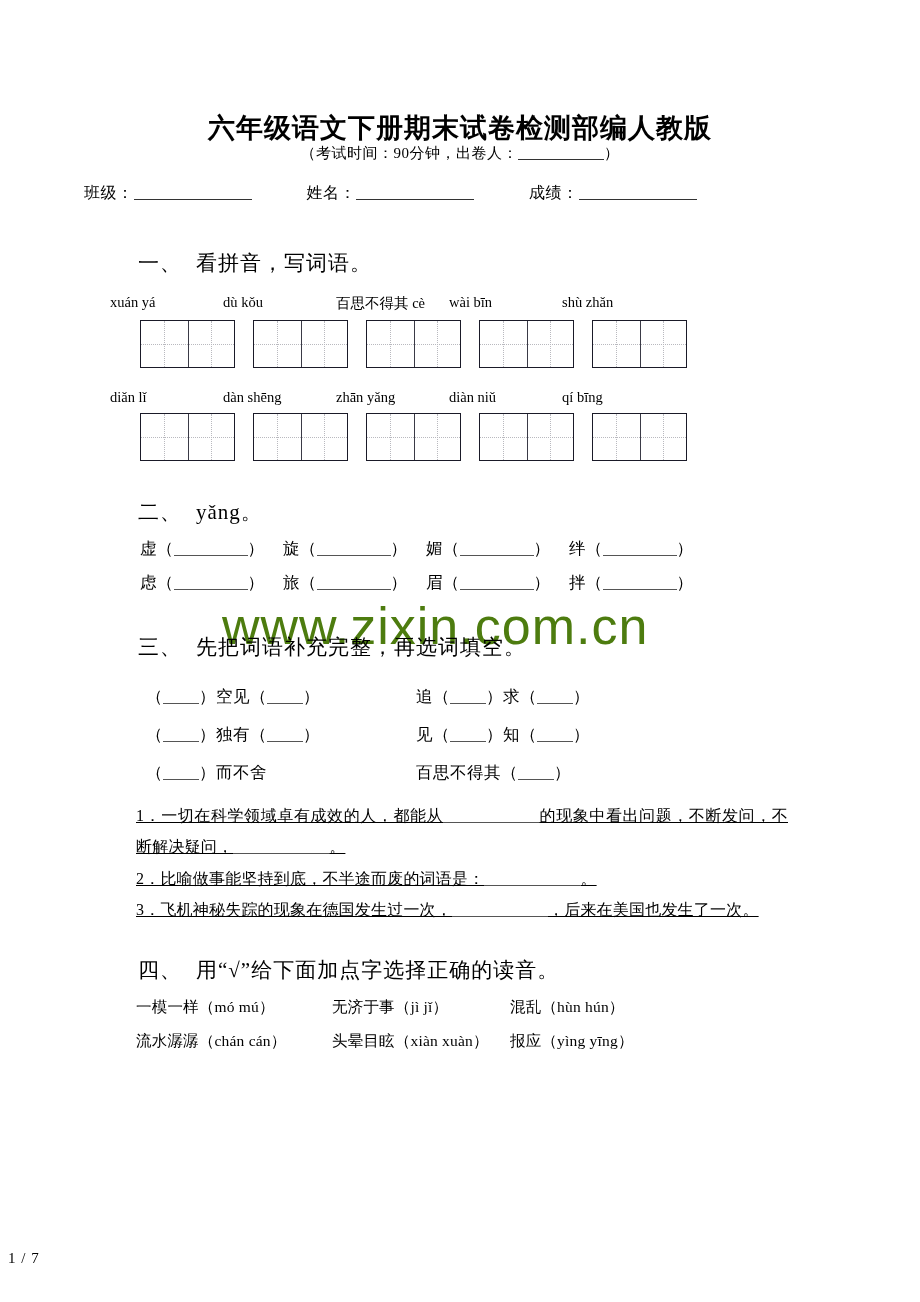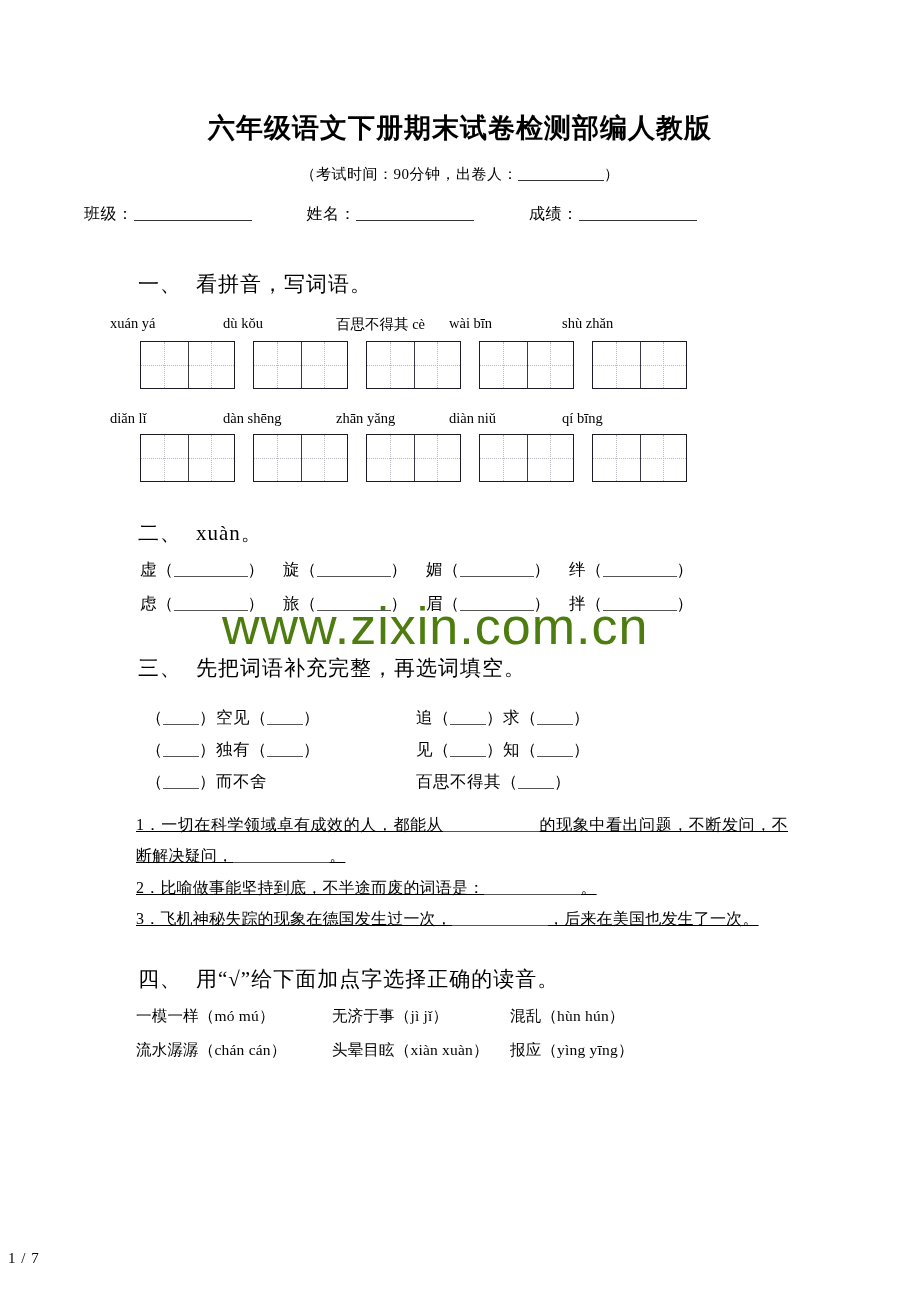--- a/index.html
+++ b/index.html
@@ -47,21 +47,20 @@
     font-size: 27px;
     font-weight: 700;
     letter-spacing: 1px;
     margin: 0;
     padding-top: 112px;
     line-height: 1.2;
   }
   .subtitle {
     text-align: center;
     font-size: 15px;
-    margin-top: 21px;
     letter-spacing: 0.5px;
   }
   .blank-ul {
     display: inline-block;
     border-bottom: 1px solid #333;
     height: 14px;
     vertical-align: -2px;
   }
   .infoline {
     margin-top: 20px;
@@ -147,21 +146,21 @@
     height: 13px;
     vertical-align: -2px;
   }
 
   
   .s3-wrap { margin-top: 14px; }
   .s3-row {
     padding-left: 146px;
     font-size: 16.5px;
     display: flex;
-    margin-top: 10px;
+    margin-top: 16px;
     letter-spacing: 0.5px;
   }
   .s3-col { width: 270px; white-space: nowrap; }
   .s3-col .ul {
     display: inline-block;
     border-bottom: 1px solid #555;
     width: 36px;
     height: 13px;
     vertical-align: -2px;
   }
@@ -291,21 +290,21 @@
           </div>
         <div class="tzg">
             <div class="cell"></div>
             <div class="cell"></div>
           </div>
       </div>
     </div>
 
     <div class="s2-wrap" style="margin-top:38px;">
       <div class="sec-head">
-        <span class="num">二、</span><span>xuàn。</span>
+        <span class="num">二、</span><span>yǎng。</span>
       </div>
 
       <div class="s2-row" style="margin-top:12px;">
         <span class="s2-item"><span>虚（</span><span class="ul"></span>）</span>
         <span class="s2-item"><span>旋（</span><span class="ul"></span>）</span>
         <span class="s2-item"><span>媚（</span><span class="ul"></span>）</span>
         <span class="s2-item"><span>绊（</span><span class="ul"></span>）</span>
       </div>
 
       <div class="s2-row" style="margin-top:12px;">

